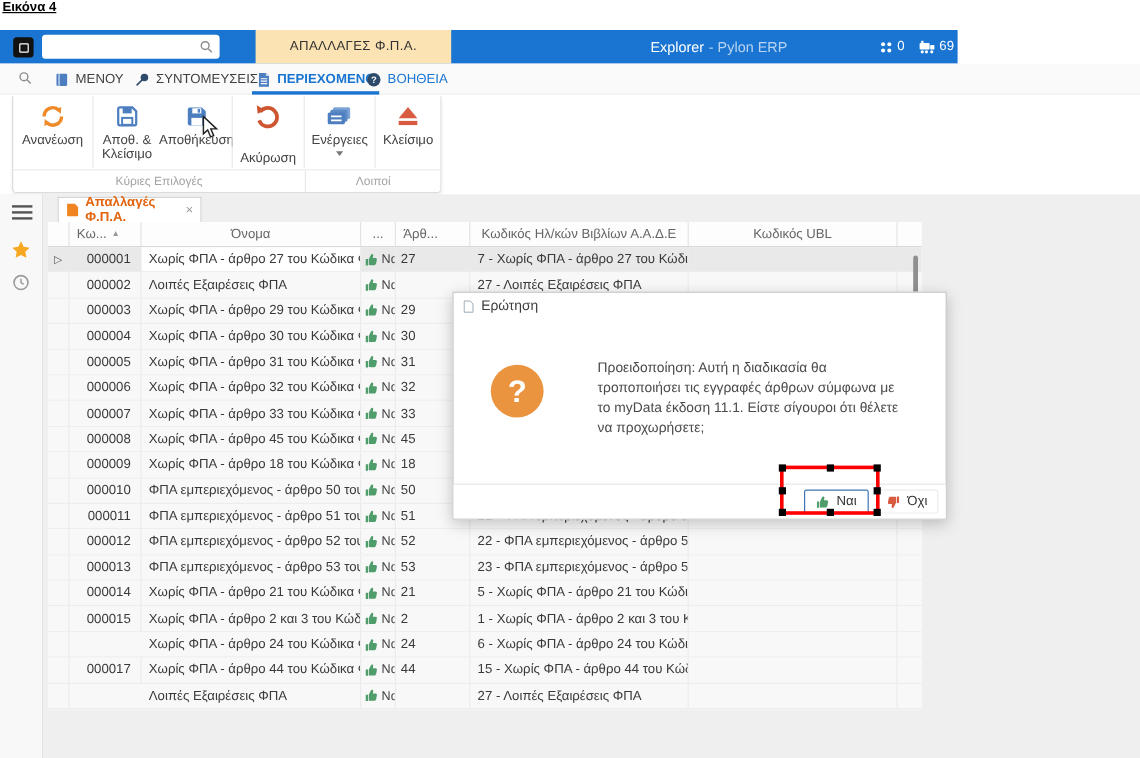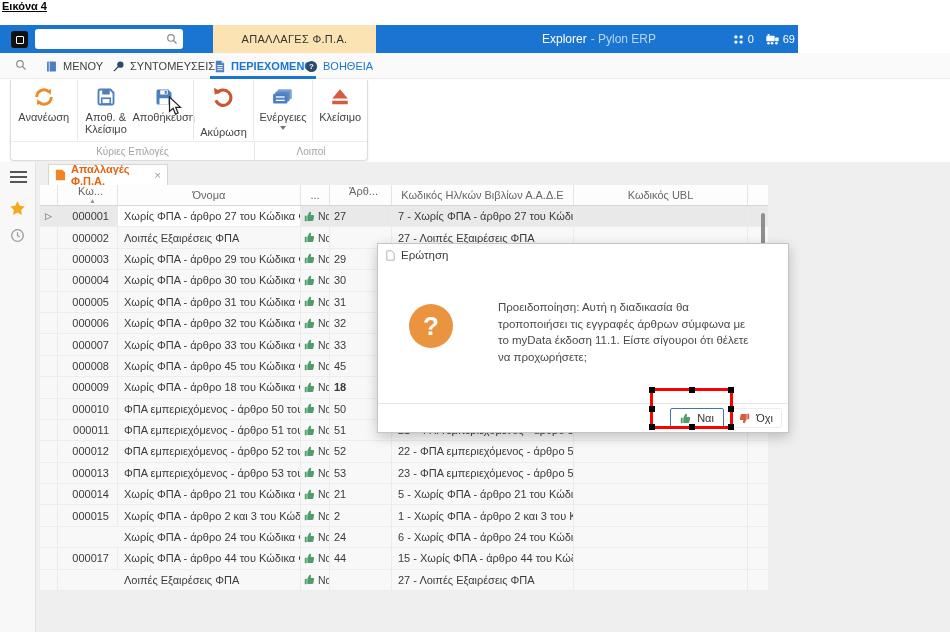--- a/index.html
+++ b/index.html
@@ -74,21 +74,21 @@
     border:1px solid #d5d5d5; border-bottom:none; display:flex; align-items:center; gap:5px;
     padding:0 6px; font-size:11px; font-weight:bold; color:#e2640f; }
   .doc-tab .close { margin-left:auto; color:#999; font-weight:normal; font-size:11px;
     cursor:pointer; }
 
   
   .grid { position:absolute; left:40px; top:23px; width:728px; background:#fff; }
   .hdr { display:flex; height:21px; background:#fdfdfd; border-bottom:1px solid #d8d8d8;
     font-size:11px; color:#666; }
   .th { display:flex; align-items:center; border-right:1px solid #e4e4e4; overflow:hidden;
-    white-space:nowrap;flex-direction:column; }
+    white-space:nowrap; }
   .tr { display:flex; height:21.4px; background:#f8f8f8; border-bottom:1px solid #ededed;
     font-size:11px; color:#3a3a3a; }
   .tr.sel { background:#e9e9e9; }
   .td { display:flex; align-items:center; border-right:1px solid #ebebeb; overflow:hidden;
     white-space:nowrap; }
   .al-l { justify-content:flex-start; padding-left:6px; }
   .al-c { justify-content:center; }
   .al-r { justify-content:flex-end; padding-right:8px; }
   .td.name-active { background:#fff; }
   .sortglyph { font-size:7px; color:#999; margin-left:4px; }
@@ -495,21 +495,21 @@
           <div class="td al-r" style="width: 60px;">000009</div>
           <div class="td al-l" style="width: 183px;">Χωρίς ΦΠΑ - άρθρο 18 του Κώδικα ΦΠΑ...</div>
           <div class="td al-l yescell" style="width: 29px;">
             <span style="display: flex;">
               <svg viewBox="0 0 14 14" width="11" height="11">
                 <path fill="#4f9d6b" d="M1 6.2h2.4V13H1zM4.2 12.6V6.4l2.4-4.8c.2-.45.65-.7 1.1-.7.8 0 1.4.75 1.25 1.55L8.5 5h2.9c.95 0 1.65.85 1.45 1.75l-.85 4.3c-.2.95-1 1.6-1.95 1.6H6.3c-.7 0-1.5-.02-2.1-.05z"></path>
               </svg>
             </span>
             <span>Ναι</span>
           </div>
-          <div class="td al-l" style="width: 62px; padding-left: 4px; font-weight: bold;">18</div>
+          <div class="td al-l" style="width: 62px; padding-left: 4px;">18</div>
           <div class="td al-l" style="width: 182px;"></div>
           <div class="td al-l" style="width: 174px;"></div>
         </div>
         <div class="tr">
           <div class="td al-c" style="width: 18px;"></div>
           <div class="td al-r" style="width: 60px;">000010</div>
           <div class="td al-l" style="width: 183px;">ΦΠΑ εμπεριεχόμενος - άρθρο 50 του Κ...</div>
           <div class="td al-l yescell" style="width: 29px;">
             <span style="display: flex;">
               <svg viewBox="0 0 14 14" width="11" height="11">

